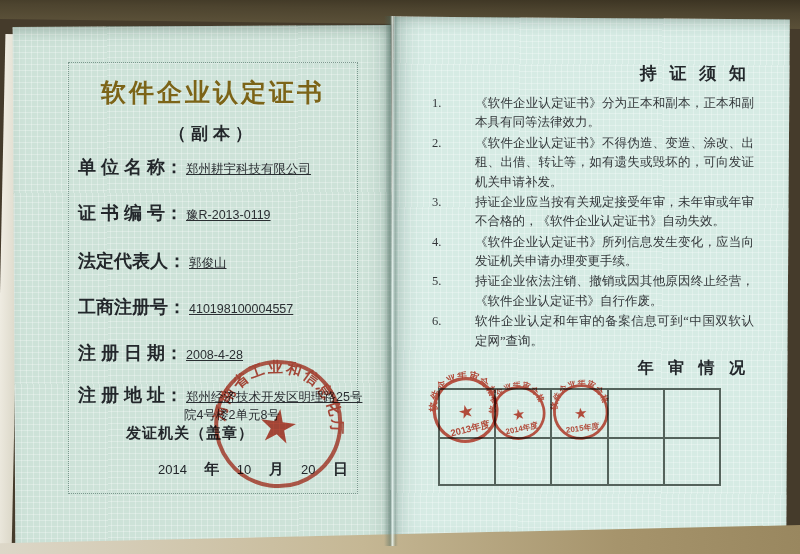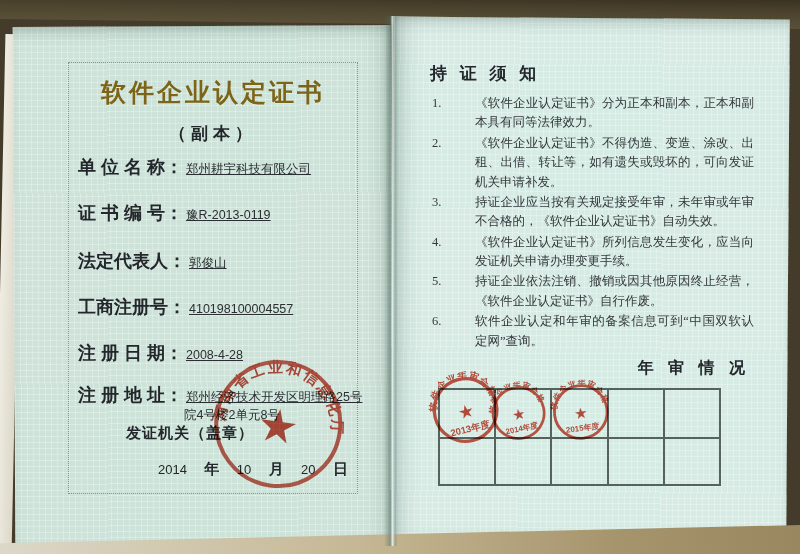--- a/index.html
+++ b/index.html
@@ -46,21 +46,21 @@
   .field .val{font-size:12.5px;color:#2b2f33;margin-left:3px;text-decoration:underline;}
   .field .val2{display:block;font-size:12.5px;color:#2b2f33;margin-left:106px;margin-top:0;}
   .issuer-label{position:absolute;left:70px;top:424px;width:240px;text-align:center;
     font-size:15px;font-weight:bold;color:#23272b;letter-spacing:1px;}
   .date-row{position:absolute;left:158px;top:460px;width:190px;display:flex;
     align-items:center;justify-content:space-between;color:#23272b;}
   .date-row .num{font-size:13px;}
   .date-row .cjk{font-size:15px;font-weight:bold;}
   .stamp{position:absolute;mix-blend-mode:multiply;opacity:.88;}
   
-  .notice-title{position:absolute;left:430px;top:62px;width:320px;text-align:left;
+  .notice-title{position:absolute;left:430px;top:62px;width:320px;text-align:right;
     font-size:17px;font-weight:bold;letter-spacing:4px;color:#23272b;}
   .notice-list{position:absolute;left:432px;top:94px;width:322px;
     font-family:"Liberation Serif",serif;font-size:12.5px;line-height:1.55;color:#33373a;}
   .notice-item{display:flex;margin-bottom:1px;}
   .notice-item .n{width:22px;flex:0 0 22px;text-align:left;}
   .notice-item .t{flex:1;text-align:justify;margin-left:21px;}
   .review-title{position:absolute;left:430px;top:358px;width:320px;text-align:right;
     font-size:16px;font-weight:bold;letter-spacing:5px;color:#23272b;}
   .review-table{position:absolute;left:438px;top:388px;width:281px;height:96px;
     display:grid;grid-template-columns:repeat(5,1fr);grid-template-rows:49px 47px;

